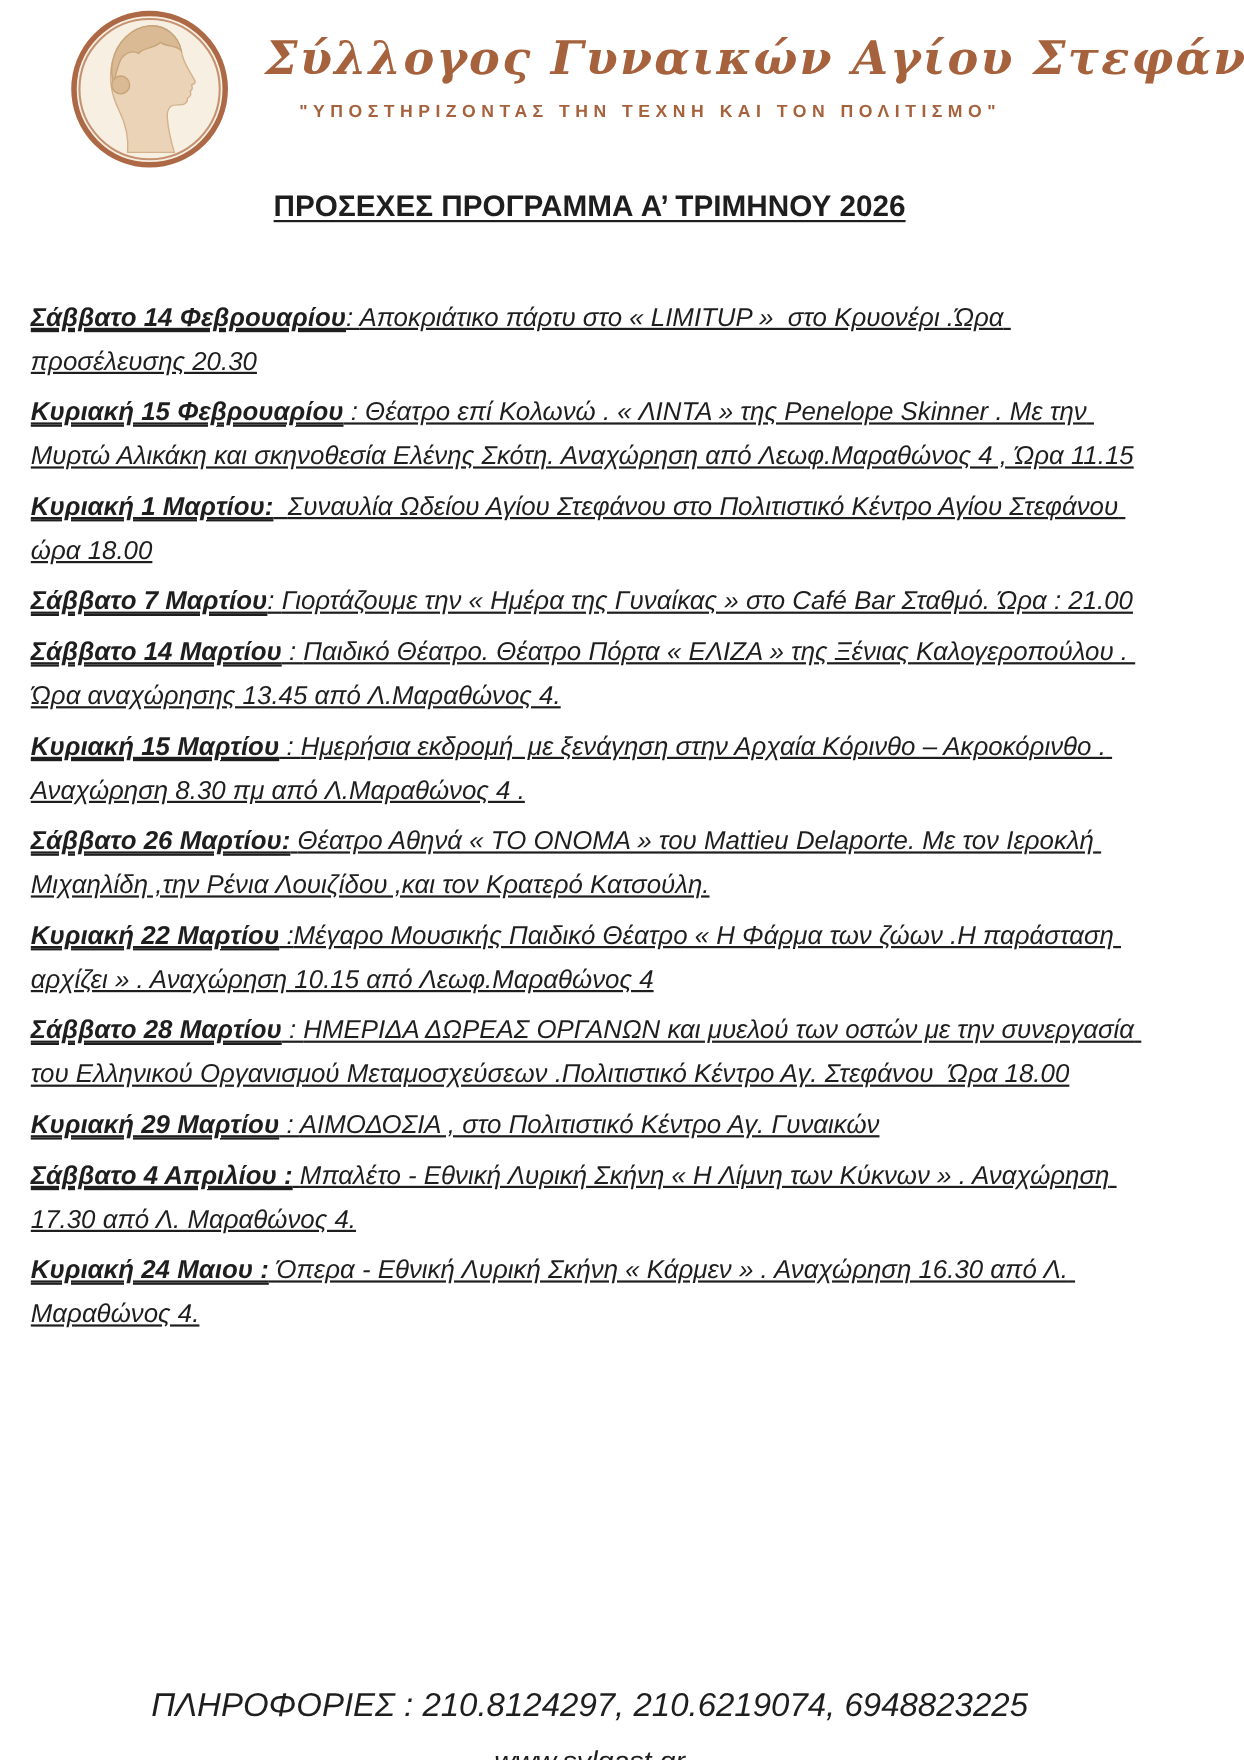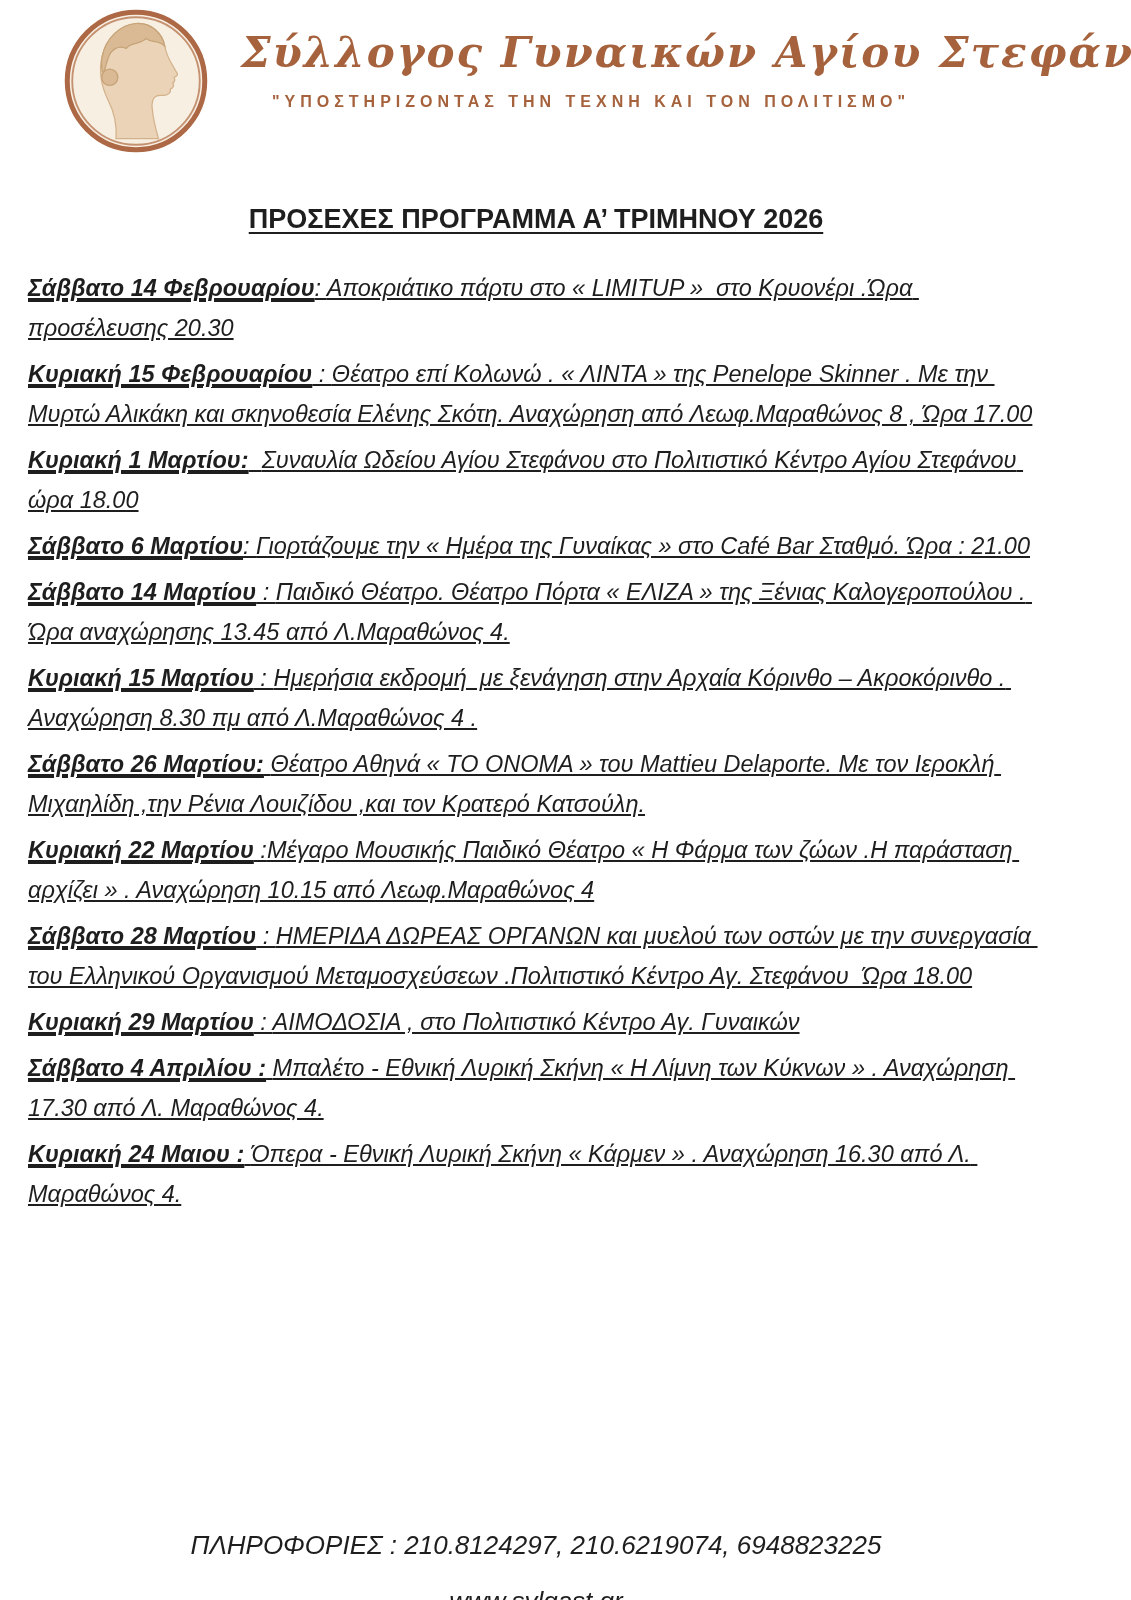--- a/index.html
+++ b/index.html
@@ -13,33 +13,33 @@
   .header-text { margin-left:26px; padding-top:22px; width:700px; }
   .org-name {
     font-family:"DejaVu Serif", serif; font-style:italic; font-weight:bold;
     font-size:42px; letter-spacing:2px; white-space:nowrap;
   }
   .tagline {
     margin-top:16px; text-align:center; font-weight:bold;
     font-size:16px; letter-spacing:5px; white-space:nowrap;
   }
   
-  .title-wrap { position:absolute; left:28px; top:172px; width:1016px; text-align:center;margin-top:32px; }
+  .title-wrap { position:absolute; left:28px; top:172px; width:1016px; text-align:center; }
   .title { font-weight:bold; font-size:27px; text-decoration:underline; text-underline-offset:4px; }
   
   .entries {
     position:absolute; left:28px; top:268px; width:1016px;
     font-style:italic; font-size:23.5px; line-height:40px;text-decoration:underline;
   }
   .entry { margin:0 0 6px 0; white-space:pre-wrap; }
   .entry .date { font-weight:bold; text-decoration:underline; text-underline-offset:4px; }
   
   .footer-info {
     position:absolute; left:28px; top:1504px; width:1016px; text-align:center;
-    font-style:italic; font-size:26px;
+    font-style:italic; font-size:30px;
   }
   .footer-site {
     position:absolute; left:28px; top:1560px; width:1016px; text-align:center;
     font-style:italic; font-size:26px;
   }
 </style>
 </head>
 <body>
 
 <div class="page">
@@ -65,23 +65,23 @@
       <div class="tagline" style="color: rgb(165, 98, 60);">"ΥΠΟΣΤΗΡΙΖΟΝΤΑΣ ΤΗΝ ΤΕΧΝΗ ΚΑΙ ΤΟΝ ΠΟΛΙΤΙΣΜΟ"</div>
     </div>
   </div>
 
   <div class="title-wrap">
     <span class="title">ΠΡΟΣΕΧΕΣ ΠΡΟΓΡΑΜΜΑ Α’ ΤΡΙΜΗΝΟΥ 2026</span>
   </div>
 
   <div class="entries">
       <p class="entry"><span class="date">Σάββατο 14 Φεβρουαρίου</span><span>: </span><span>Αποκριάτικο πάρτυ στο « LIMITUP »  στο Κρυονέρι .Ώρα προσέλευσης 20.30</span></p>
-      <p class="entry"><span class="date">Κυριακή 15 Φεβρουαρίου</span><span> : </span><span>Θέατρο επί Κολωνώ . « ΛΙΝΤΑ » της Penelope Skinner . Με την Μυρτώ Αλικάκη και σκηνοθεσία Ελένης Σκότη. Αναχώρηση από Λεωφ.Μαραθώνος 8 , Ώρα 17.00</span></p>
+      <p class="entry"><span class="date">Κυριακή 15 Φεβρουαρίου</span><span> : </span><span>Θέατρο επί Κολωνώ . « ΛΙΝΤΑ » της Penelope Skinner . Με την Μυρτώ Αλικάκη και σκηνοθεσία Ελένης Σκότη. Αναχώρηση από Λεωφ.Μαραθώνος 4 , Ώρα 11.15</span></p>
       <p class="entry"><span class="date">Κυριακή 1 Μαρτίου:</span><span>  </span><span>Συναυλία Ωδείου Αγίου Στεφάνου στο Πολιτιστικό Κέντρο Αγίου Στεφάνου ώρα 18.00</span></p>
-      <p class="entry"><span class="date">Σάββατο 6 Μαρτίου</span><span>: </span><span>Γιορτάζουμε την « Ημέρα της Γυναίκας » στο Café Bar Σταθμό. Ώρα : 21.00</span></p>
+      <p class="entry"><span class="date">Σάββατο 7 Μαρτίου</span><span>: </span><span>Γιορτάζουμε την « Ημέρα της Γυναίκας » στο Café Bar Σταθμό. Ώρα : 21.00</span></p>
       <p class="entry"><span class="date">Σάββατο 14 Μαρτίου</span><span> : </span><span>Παιδικό Θέατρο. Θέατρο Πόρτα « ΕΛΙΖΑ » της Ξένιας Καλογεροπούλου . Ώρα αναχώρησης 13.45 από Λ.Μαραθώνος 4.</span></p>
       <p class="entry"><span class="date">Κυριακή 15 Μαρτίου</span><span> : </span><span>Ημερήσια εκδρομή  με ξενάγηση στην Αρχαία Κόρινθο – Ακροκόρινθο . Αναχώρηση 8.30 πμ από Λ.Μαραθώνος 4 .</span></p>
       <p class="entry"><span class="date">Σάββατο 26 Μαρτίου:</span><span> </span><span>Θέατρο Αθηνά « ΤΟ ΟΝΟΜΑ » του Mattieu Delaporte. Με τον Ιεροκλή Μιχαηλίδη ,την Ρένια Λουιζίδου ,και τον Κρατερό Κατσούλη.</span></p>
       <p class="entry"><span class="date">Κυριακή 22 Μαρτίου</span><span> :</span><span>Μέγαρο Μουσικής Παιδικό Θέατρο « Η Φάρμα των ζώων .Η παράσταση αρχίζει » . Αναχώρηση 10.15 από Λεωφ.Μαραθώνος 4</span></p>
       <p class="entry"><span class="date">Σάββατο 28 Μαρτίου</span><span> : </span><span>ΗΜΕΡΙΔΑ ΔΩΡΕΑΣ ΟΡΓΑΝΩΝ και μυελού των οστών με την συνεργασία του Ελληνικού Οργανισμού Μεταμοσχεύσεων .Πολιτιστικό Κέντρο Αγ. Στεφάνου  Ώρα 18.00</span></p>
       <p class="entry"><span class="date">Κυριακή 29 Μαρτίου</span><span> : </span><span>ΑΙΜΟΔΟΣΙΑ , στο Πολιτιστικό Κέντρο Αγ. Γυναικών</span></p>
       <p class="entry"><span class="date">Σάββατο 4 Απριλίου :</span><span> </span><span>Μπαλέτο - Εθνική Λυρική Σκήνη « Η Λίμνη των Κύκνων » . Αναχώρηση 17.30 από Λ. Μαραθώνος 4.</span></p>
       <p class="entry"><span class="date">Κυριακή 24 Μαιου :</span><span> </span><span>Όπερα - Εθνική Λυρική Σκήνη « Κάρμεν » . Αναχώρηση 16.30 από Λ. Μαραθώνος 4.</span></p>
     </div>
 

